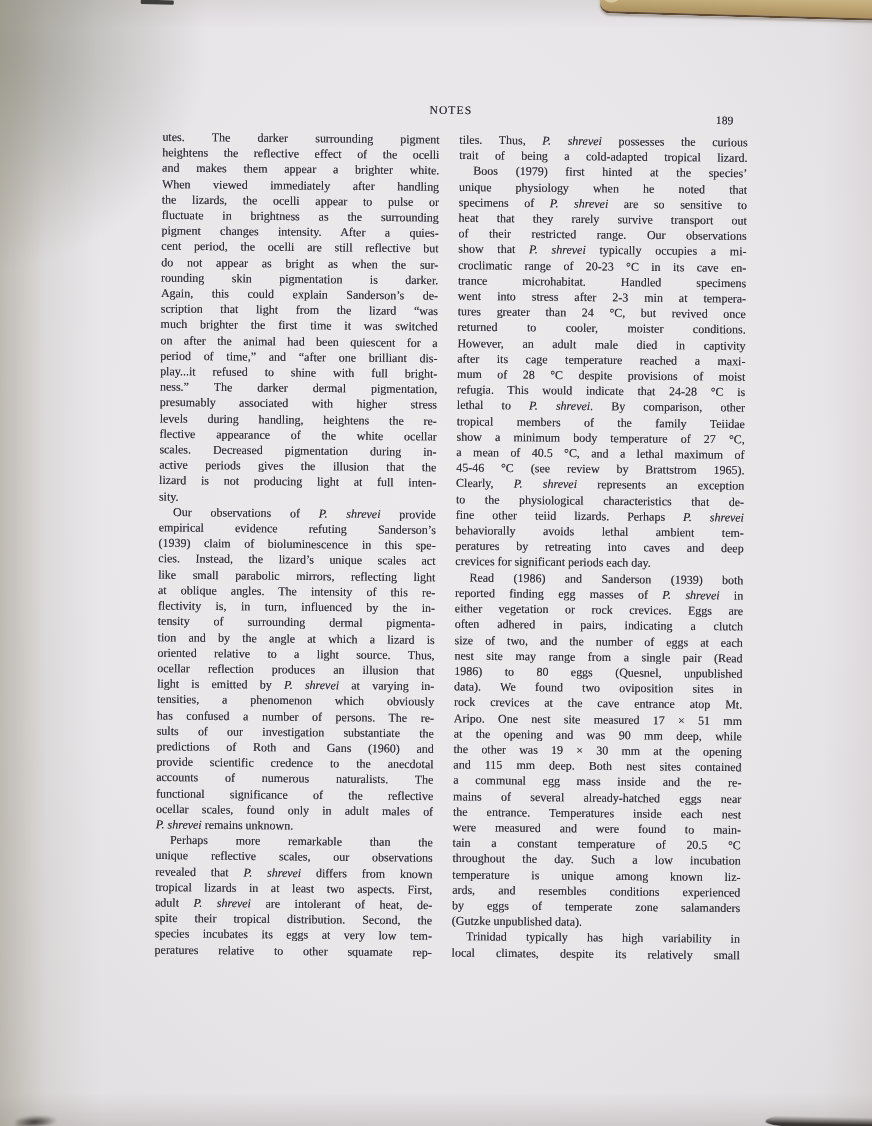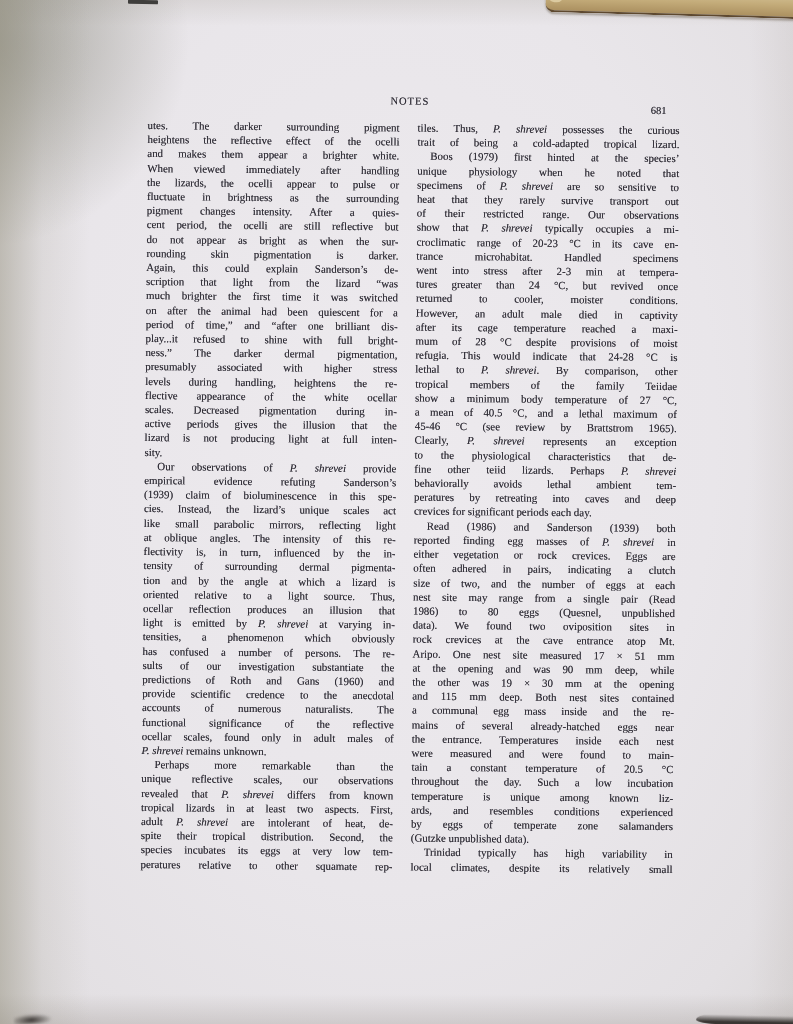--- a/index.html
+++ b/index.html
@@ -67,21 +67,21 @@
 <body>
 
 <div class="photo">
 
   <div class="top-dash"></div>
   <div class="corner-tab"></div>
 
   <div class="sheet">
     <div class="header">
       <span class="running-head">NOTES</span>
-      <span class="page-number">681</span>
+      <span class="page-number">189</span>
     </div>
     <div class="cols">
       <div class="col col-left">
           <div class="para">
             <div class="line just">utes. The darker surrounding pigment</div>
             <div class="line just">heightens the reflective effect of the ocelli</div>
             <div class="line just">and makes them appear a brighter white.</div>
             <div class="line just">When viewed immediately after handling</div>
             <div class="line just">the lizards, the ocelli appear to pulse or</div>
             <div class="line just">fluctuate in brightness as the surrounding</div>

